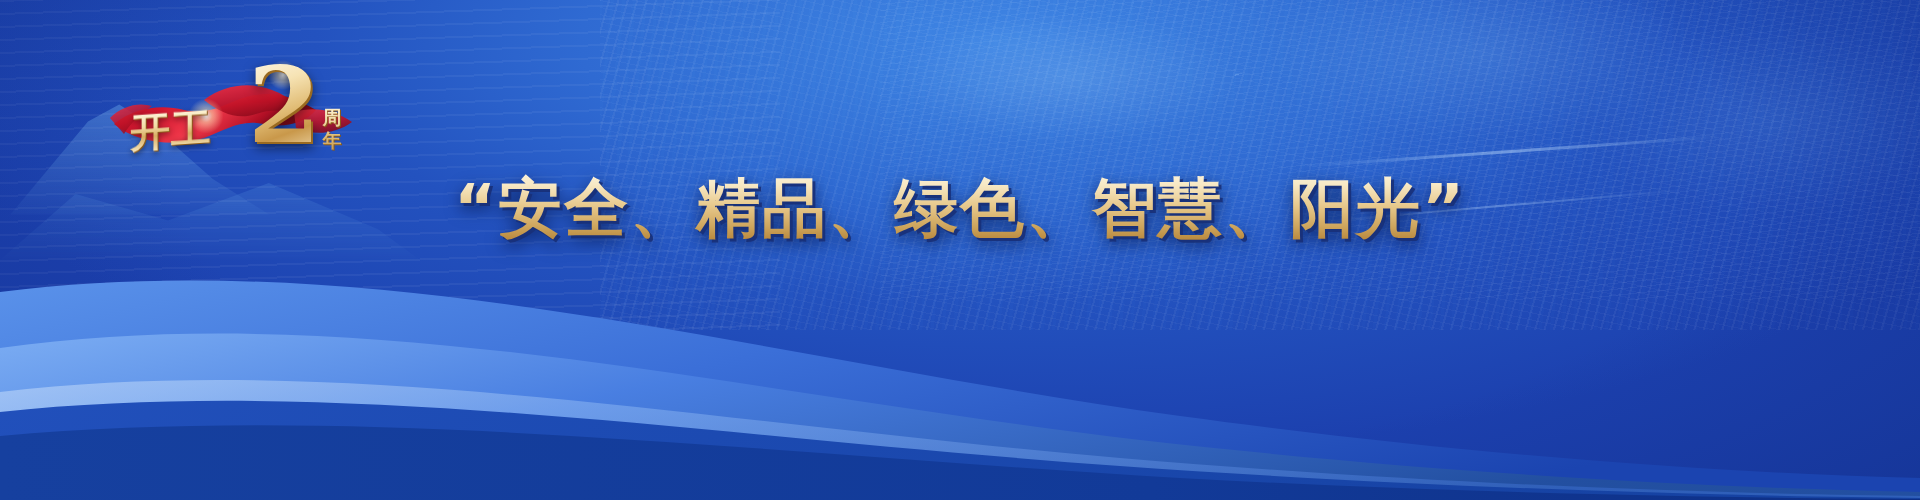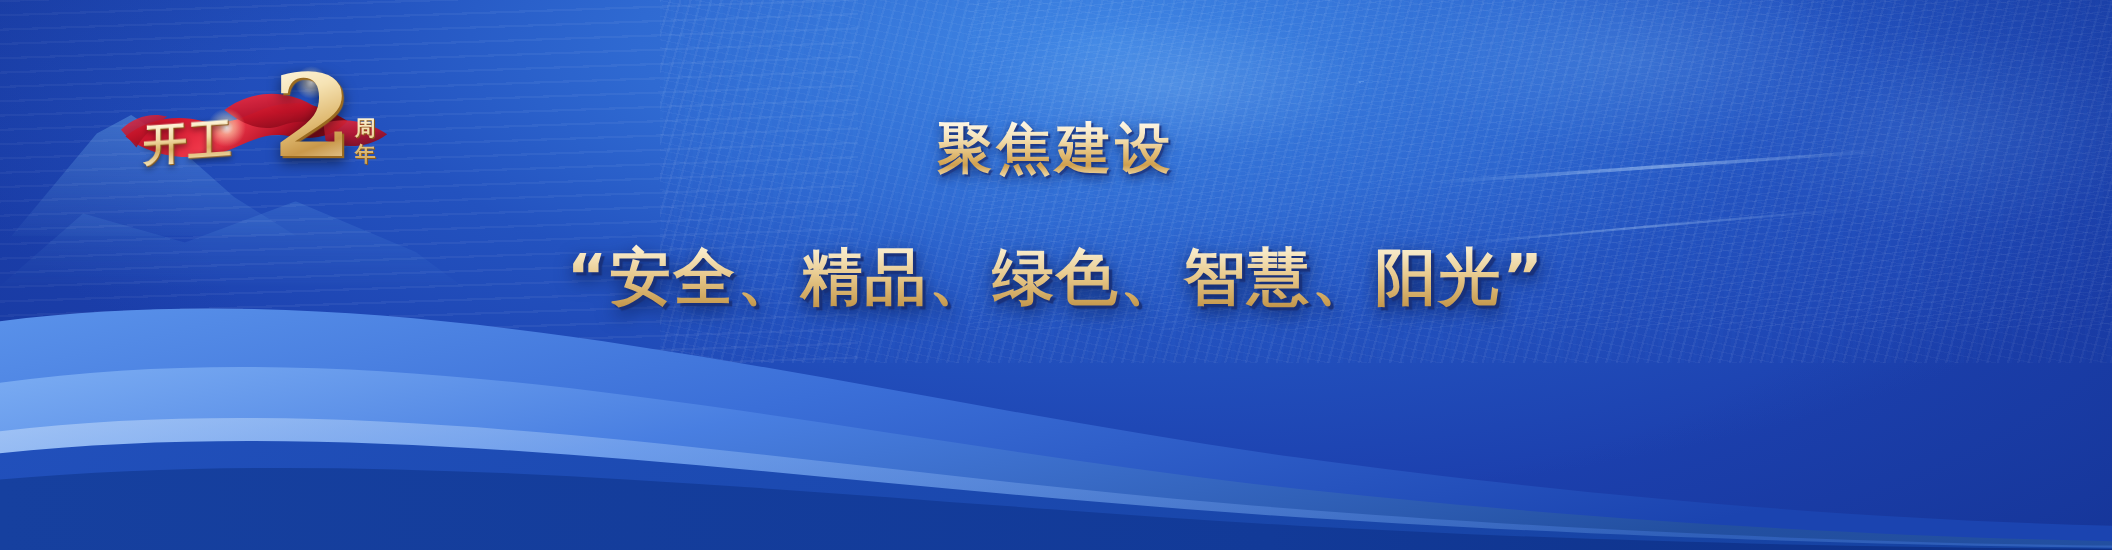--- a/index.html
+++ b/index.html
@@ -141,29 +141,28 @@
     font-size:50px;line-height:54px;font-weight:700;letter-spacing:4px;
     font-family:"DejaVu Sans","Liberation Sans",sans-serif;
     background:linear-gradient(180deg,#fffaef 0%,#f6e5bd 30%,#e2bd77 58%,#cf9f4e 78%,#f3e1b5 100%);
     -webkit-background-clip:text;background-clip:text;
     color:transparent;-webkit-text-fill-color:transparent;
     filter:drop-shadow(2px 2px 0 rgba(30,55,130,.85)) drop-shadow(0 3px 5px rgba(8,28,90,.6));
     pointer-events:auto;
   }
   .headline{
     position:absolute;left:0;right:0;top:160px;
-    font-size:56px;line-height:96px;font-weight:700;letter-spacing:2px;
+    font-size:64px;line-height:96px;font-weight:700;letter-spacing:2px;
     font-family:"DejaVu Sans","Liberation Sans",sans-serif;
     background:linear-gradient(180deg,#fffdf4 0%,#f7e8c4 26%,#e7c88b 48%,#cda45b 70%,#b8873c 84%,#e9d3a1 100%);
     -webkit-background-clip:text;background-clip:text;
     color:transparent;-webkit-text-fill-color:transparent;
     filter:drop-shadow(3px 3px 0 rgba(24,48,120,.9)) drop-shadow(0 5px 8px rgba(6,24,80,.65));
     white-space:nowrap;
     pointer-events:auto;
-    margin-top:45px;
   }
   .subtitle{
     position:absolute;left:0;right:0;top:260px;
     font-size:30px;line-height:40px;font-weight:700;letter-spacing:1px;
     font-family:"DejaVu Sans","Liberation Sans",sans-serif;
     color:#ffffff;
     text-shadow:0 2px 5px rgba(8,30,95,.85), 0 0 2px rgba(8,30,95,.8);
     white-space:pre;
     pointer-events:auto;
   }
@@ -249,17 +248,16 @@
     <div class="sparkle s2"></div>
     <div class="logo-kaigong">开工</div>
     <div class="logo-two">2</div>
     <div class="logo-zhounian">
       <span>周</span>
       <span>年</span>
     </div>
   </div>
 
   <div class="headline-wrap">
-    <div class="eyebrow">聚焦建设</div>
     <div class="headline">“安全、精品、绿色、智慧、阳光”</div>
   </div>
 
 </div>
 
 </body></html>

